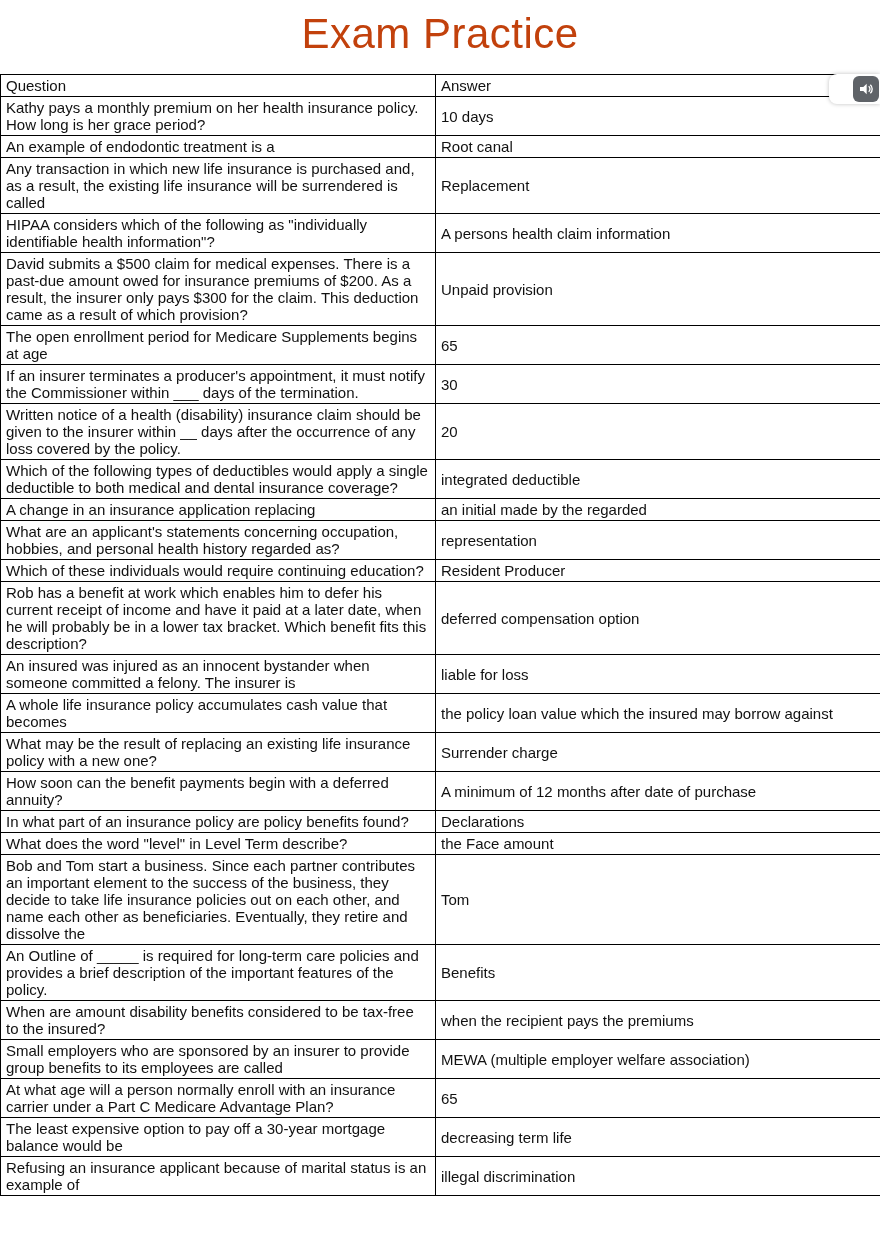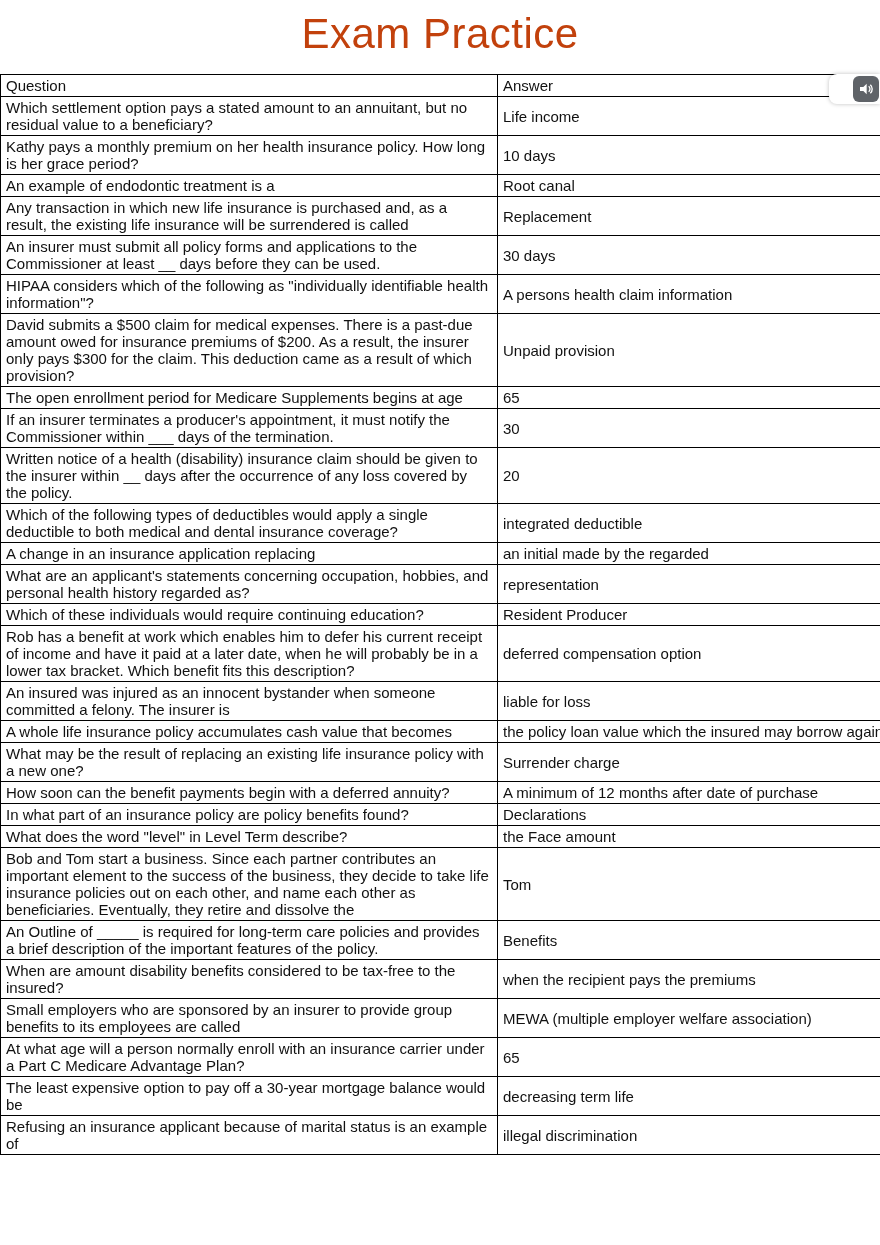--- a/index.html
+++ b/index.html
@@ -38,21 +38,21 @@
   table.exam-table th,
   table.exam-table td {
     border: 1px solid #000000;
     padding: 2px 5px;
     line-height: 17px;
     vertical-align: middle;
     text-align: left;
     font-weight: 400;
     word-wrap: break-word;
   }
-  th.q-col { width: 497px; }
+  th.q-col { width: 435px; }
   th.a-col { width: 445px; }
   thead th {
     font-size: 15px;
     padding-top: 3px;
     padding-bottom: 3px;
   }
   
   .audio-control {
     position: absolute;
     top: 0px;
@@ -102,41 +102,33 @@
 
     <table class="exam-table">
       <thead>
         <tr>
           <th class="q-col">Question</th>
           <th class="a-col">Answer</th>
         </tr>
       </thead>
       <tbody>
 
-      <tr>
-            <td>Which settlement option pays a stated amount to an annuitant, but no residual value to a beneficiary?</td>
-            <td>Life income</td>
-          </tr>
           <tr>
             <td>Kathy pays a monthly premium on her health insurance policy. How long is her grace period?</td>
             <td>10 days</td>
           </tr>
           <tr>
             <td>An example of endodontic treatment is a</td>
             <td>Root canal</td>
           </tr>
           <tr>
             <td>Any transaction in which new life insurance is purchased and, as a result, the existing life insurance will be surrendered is called</td>
             <td>Replacement</td>
           </tr>
           <tr>
-            <td>An insurer must submit all policy forms and applications to the Commissioner at least __ days before they can be used.</td>
-            <td>30 days</td>
-          </tr>
-          <tr>
             <td>HIPAA considers which of the following as "individually identifiable health information"?</td>
             <td>A persons health claim information</td>
           </tr>
           <tr>
             <td>David submits a $500 claim for medical expenses. There is a past-due amount owed for insurance premiums of $200. As a result, the insurer only pays $300 for the claim. This deduction came as a result of which provision?</td>
             <td>Unpaid provision</td>
           </tr>
           <tr>
             <td>The open enrollment period for Medicare Supplements begins at age</td>
             <td>65</td>

